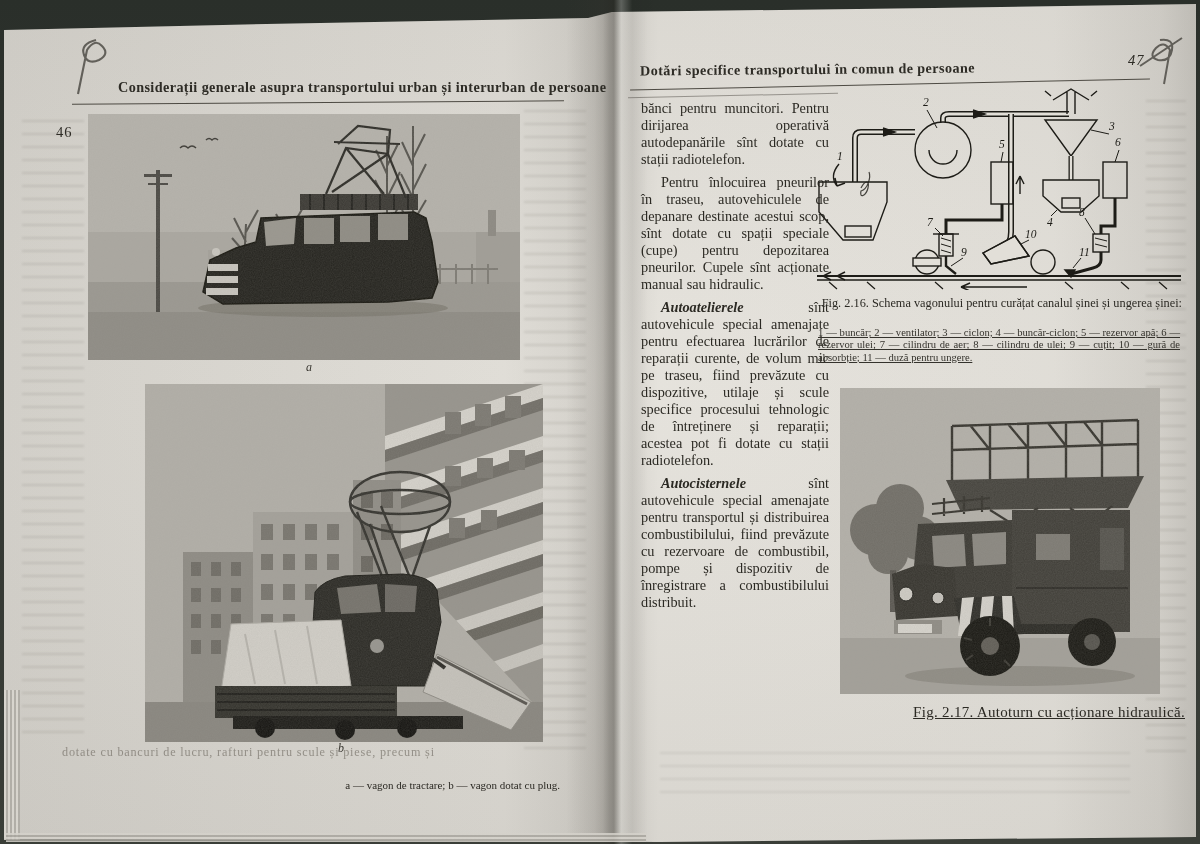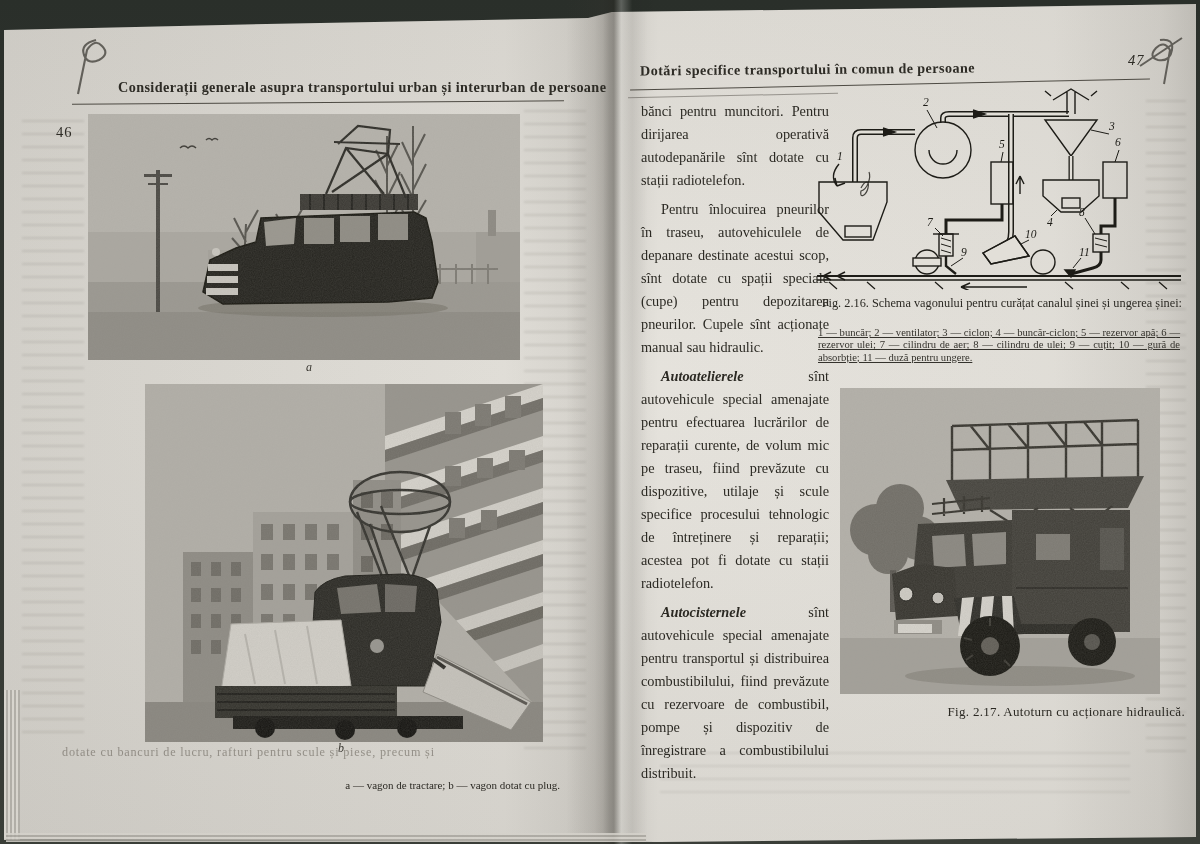--- a/index.html
+++ b/index.html
@@ -16,21 +16,21 @@
          background:linear-gradient(90deg,rgba(0,0,0,0) 0%,rgba(60,55,48,.16) 40%,rgba(45,42,36,.34) 52%,rgba(250,250,246,.25) 60%,rgba(0,0,0,.05) 72%,rgba(0,0,0,0) 100%);}
   #edge-stack-left{position:absolute;left:4px;top:690px;width:16px;height:150px;
          background:repeating-linear-gradient(90deg,#d9d6cf 0 2px,#aeaba4 2px 4px);opacity:.9;}
   #edge-bottom{position:absolute;left:6px;top:833px;width:640px;height:9px;
          background:repeating-linear-gradient(180deg,#d4d1ca 0 2px,#a8a59e 2px 4px);opacity:.85;}
   .ghost{position:absolute;filter:blur(1.1px);opacity:.16;
          background:repeating-linear-gradient(180deg,#6d6a62 0 2px,transparent 2px 13px);}
   .headerline{position:absolute;height:1.4px;background:#4d4a43;}
   .pgnum{position:absolute;font-size:14.5px;letter-spacing:1px;}
   .htitle{position:absolute;font-weight:bold;font-size:14.2px;letter-spacing:.4px;white-space:nowrap;}
-  .col{position:absolute;left:641px;top:100px;width:188px;font-size:14.3px;line-height:23px;text-align:justify;color:#2b2923;}
+  .col{position:absolute;left:641px;top:100px;width:188px;font-size:14.3px;line-height:17px;text-align:justify;color:#2b2923;}
   .col p{margin:0 0 6px 0;}
   .col p + p{text-indent:20px;}
   .col i{font-style:italic;font-weight:bold;}
   .capT{position:absolute;text-align:right;font-size:12.3px;line-height:14.5px;color:#2b2923;}
   .capL{position:absolute;text-align:justify;font-size:10.6px;line-height:12.3px;color:#34322c;}
   .sublabel{position:absolute;font-style:italic;font-size:12px;color:#3a3832;}
   .showthrough{position:absolute;font-size:12.2px;color:rgba(92,88,78,.55);filter:blur(.4px);
          letter-spacing:.8px;white-space:nowrap;}
   svg{display:block;}
   .penmark{position:absolute;}
@@ -398,15 +398,15 @@
         <line x1="150" y1="230" x2="150" y2="238"></line>
         <line x1="124" y1="250" x2="132" y2="252"></line>
         <line x1="170" y1="278" x2="164" y2="272"></line>
         <line x1="126" y1="272" x2="133" y2="267"></line>
       </g>
     <circle cx="252" cy="254" r="24" fill="#1b1a15"></circle>
       <circle cx="252" cy="254" r="8" fill="#55534d"></circle>
     <rect width="320" height="306" filter="url(#grain)" opacity=".42"></rect>
   </svg>
 
-  <div class="capT" style="left:815px;top:705px;width:370px;font-size:13px;letter-spacing:.3px;">Fig. 2.17. Autoturn cu acționare hidraulică.</div>
+  <div class="capT" style="left:815px;top:705px;width:370px;font-size:15px;letter-spacing:.3px;text-decoration:underline;">Fig. 2.17. Autoturn cu acționare hidraulică.</div>
 
 </div>
 
 </body></html>

